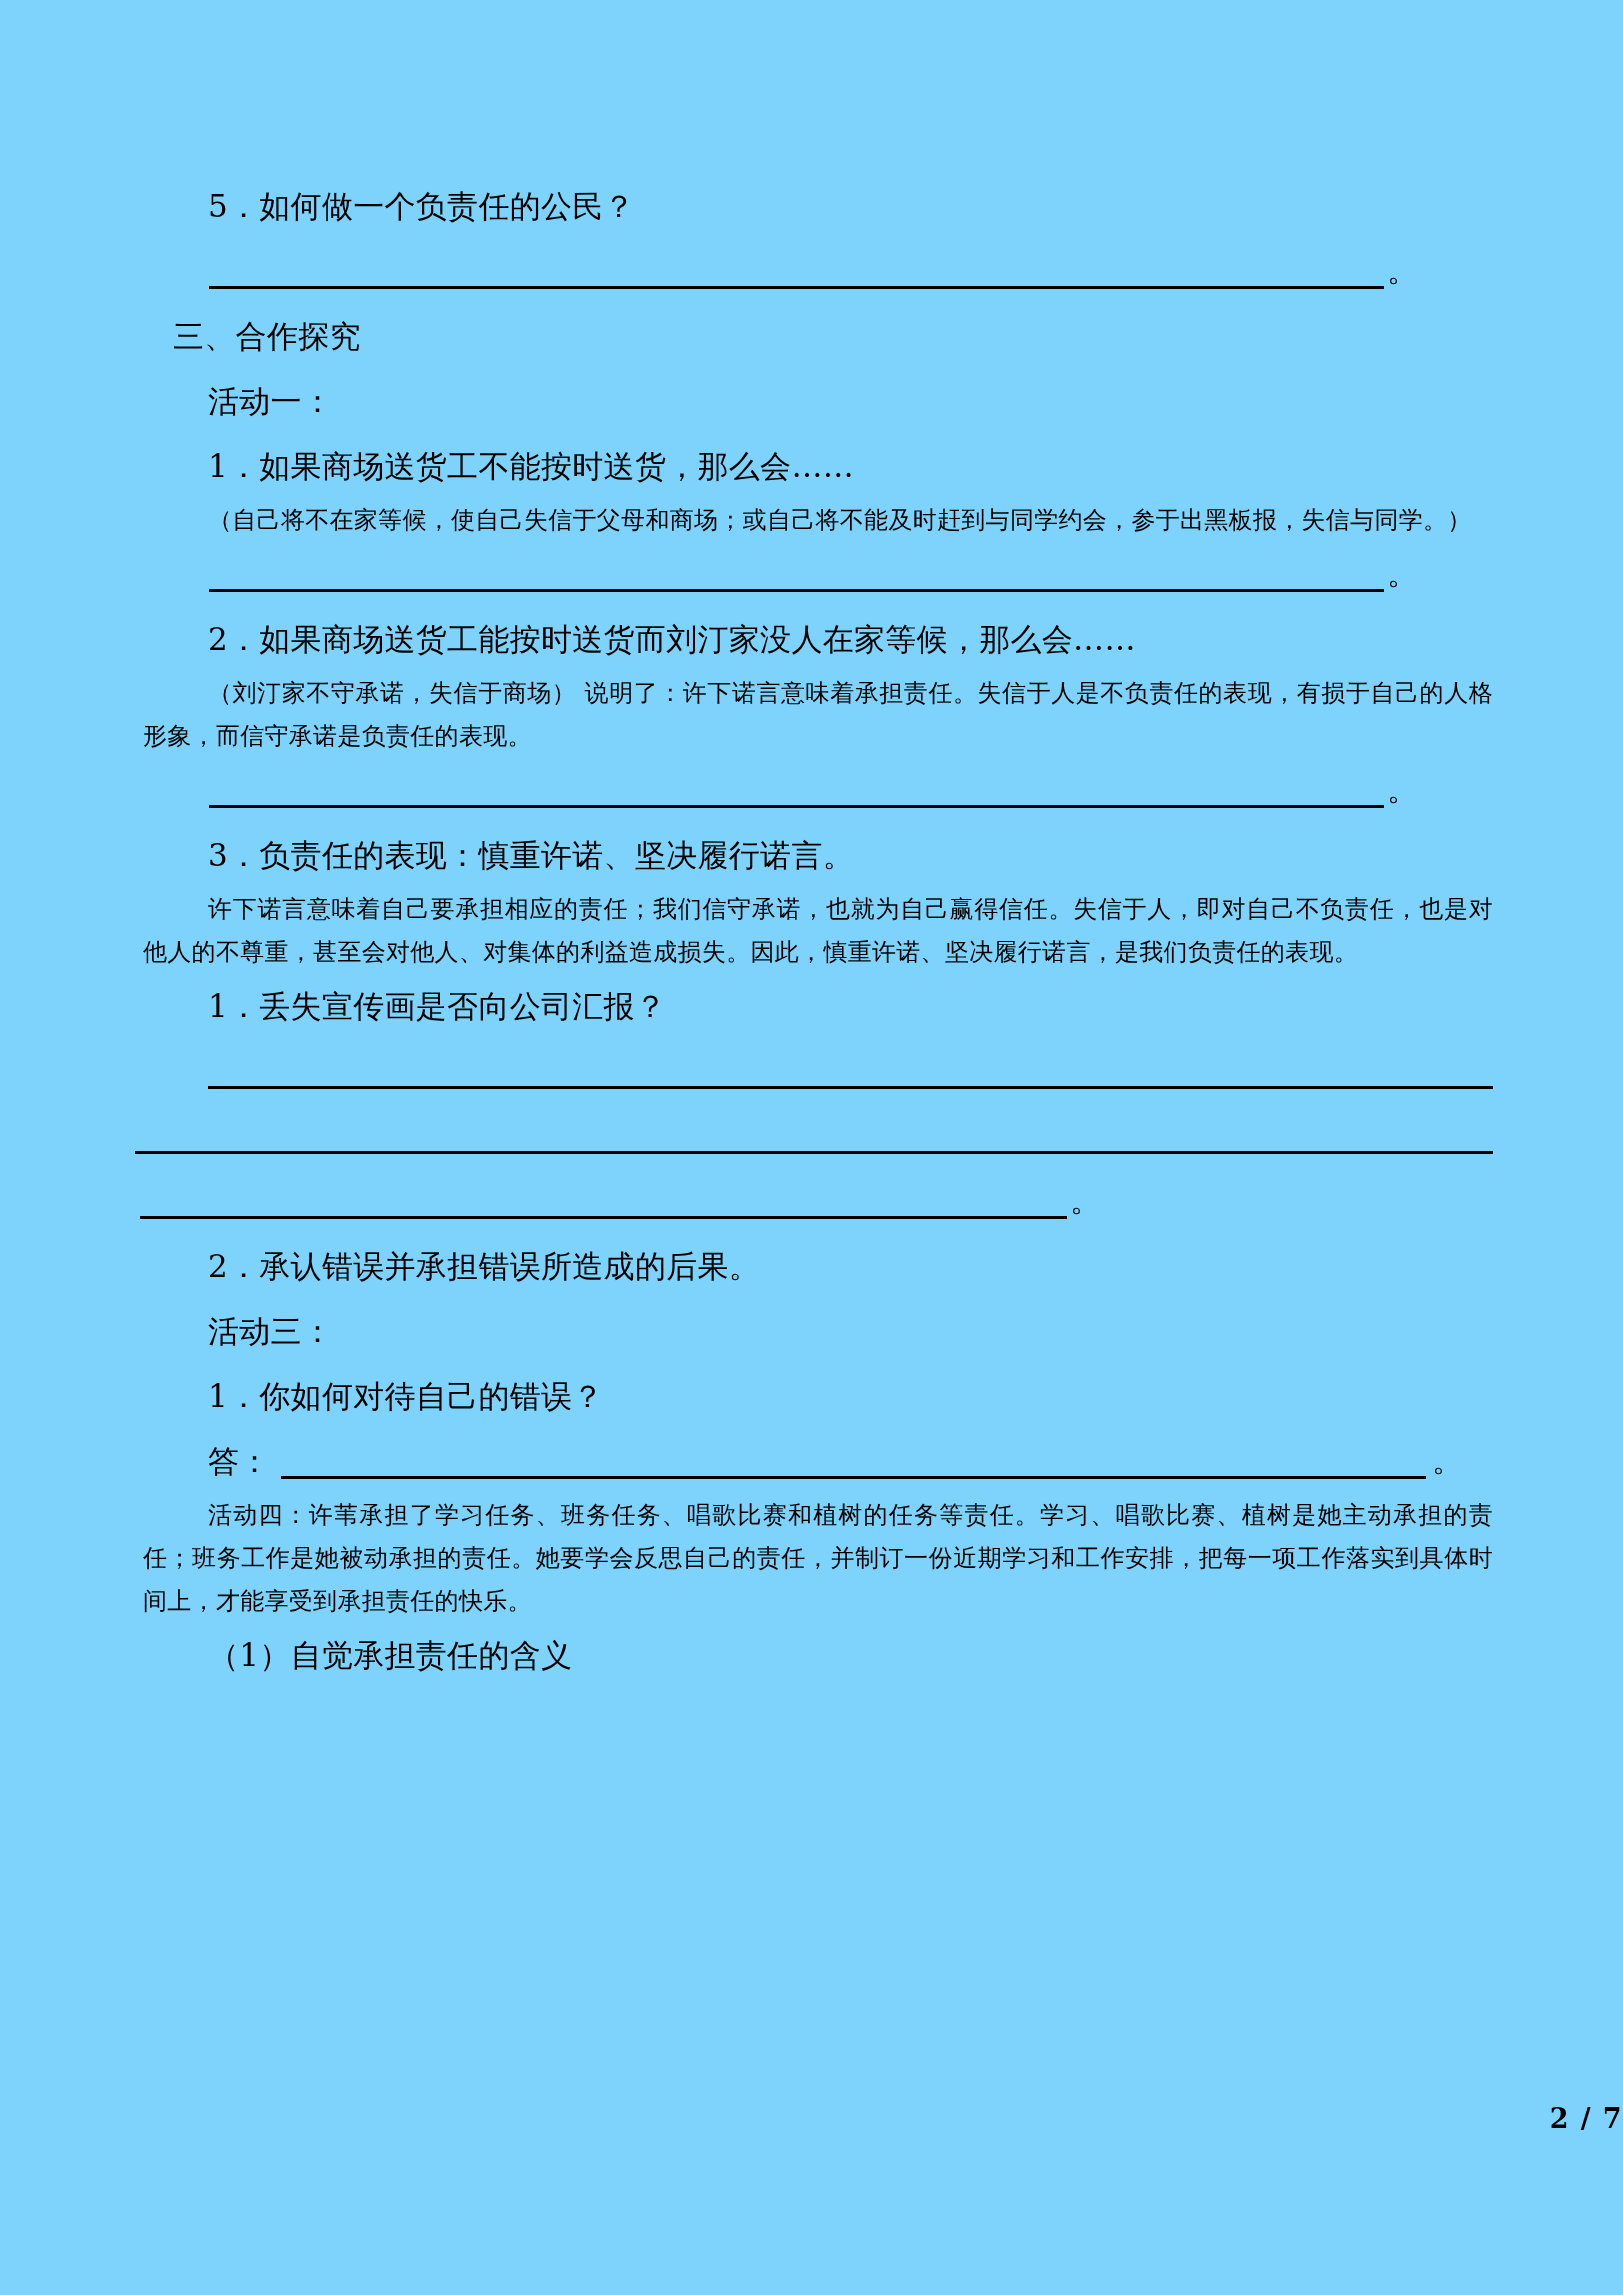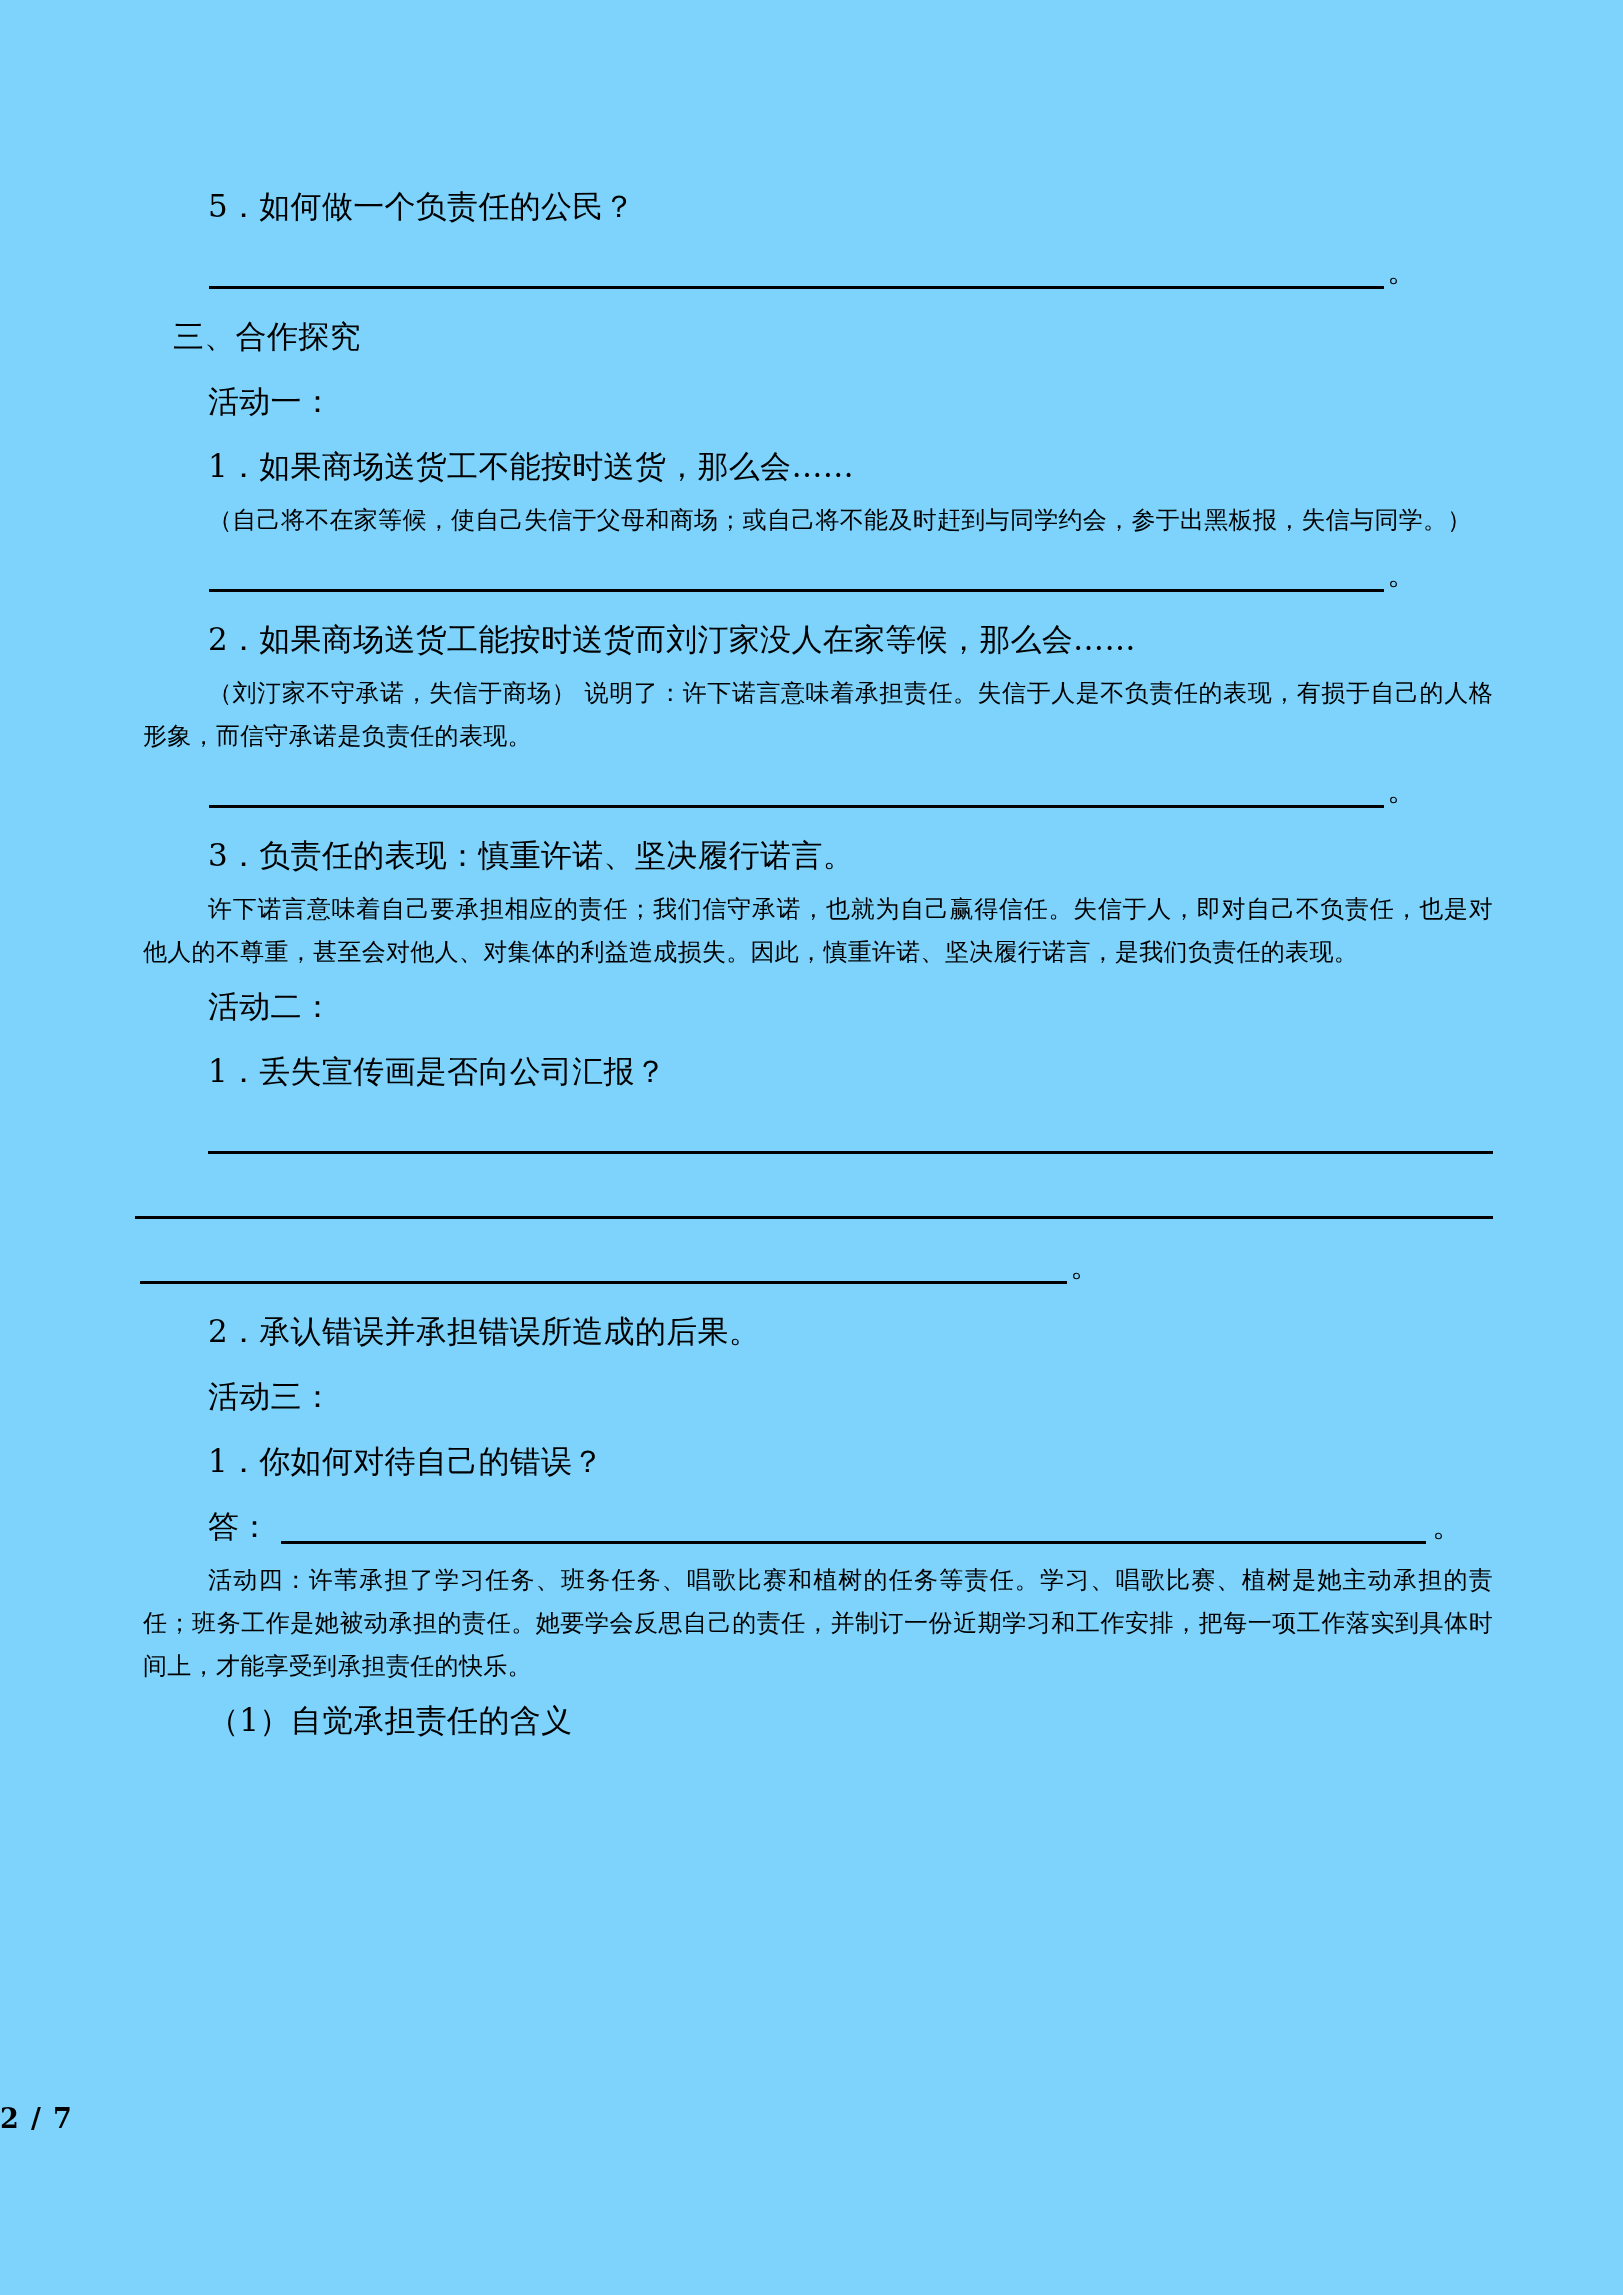--- a/index.html
+++ b/index.html
@@ -70,21 +70,21 @@
   .ans-label {
     position: absolute;
     left: 65px;
     top: 0;
   }
   #page-number {
     position: absolute;
     left: 0;
     right: 0;
     top: 2103px;
-    text-align: left;
+    text-align: right;
     font-family: "DejaVu Serif", "Liberation Serif", serif;
     font-weight: bold;
     font-size: 27px;
     letter-spacing: 1.4px;
     color: #000;
   }
 </style>
 </head>
 <body>
 
@@ -118,21 +118,20 @@
 
     <div class="rule-row">
       <div class="rule" style="left:66px; width:1175px;"></div>
       <div class="rule-end" style="left:1244px;">。</div>
     </div>
 
     <div class="line indent1">3．负责任的表现：慎重许诺、坚决履行诺言。</div>
 
     <div class="para ind">许下诺言意味着自己要承担相应的责任；我们信守承诺，也就为自己赢得信任。失信于人，即对自己不负责任，也是对他人的不尊重，甚至会对他人、对集体的利益造成损失。因此，慎重许诺、坚决履行诺言，是我们负责任的表现。</div>
 
-    <div class="line indent1">活动二：</div>
 
     <div class="line indent1">1．丢失宣传画是否向公司汇报？</div>
 
     <div class="rule-row">
       <div class="rule" style="left:65px; width:1285px;"></div>
       <div class="rule-end" style="left:1353px;"></div>
     </div>
 
     <div class="rule-row">
       <div class="rule" style="left:-8.2px; width:1358px;"></div>

